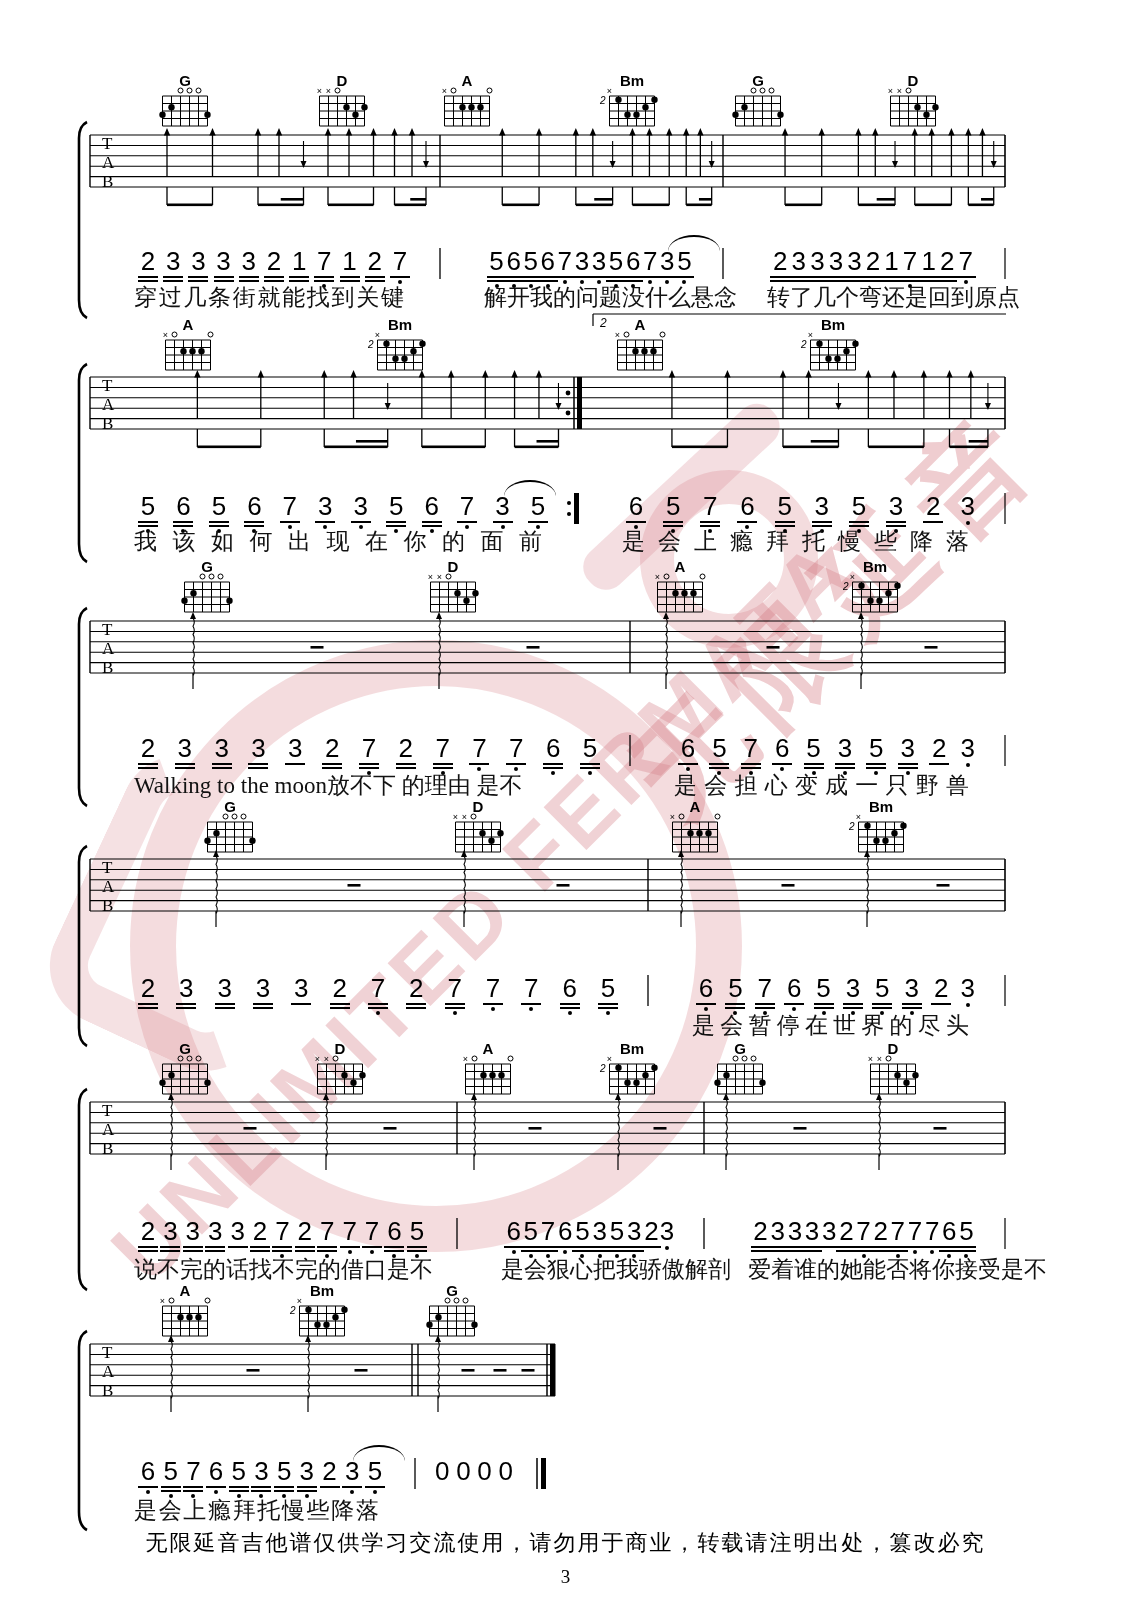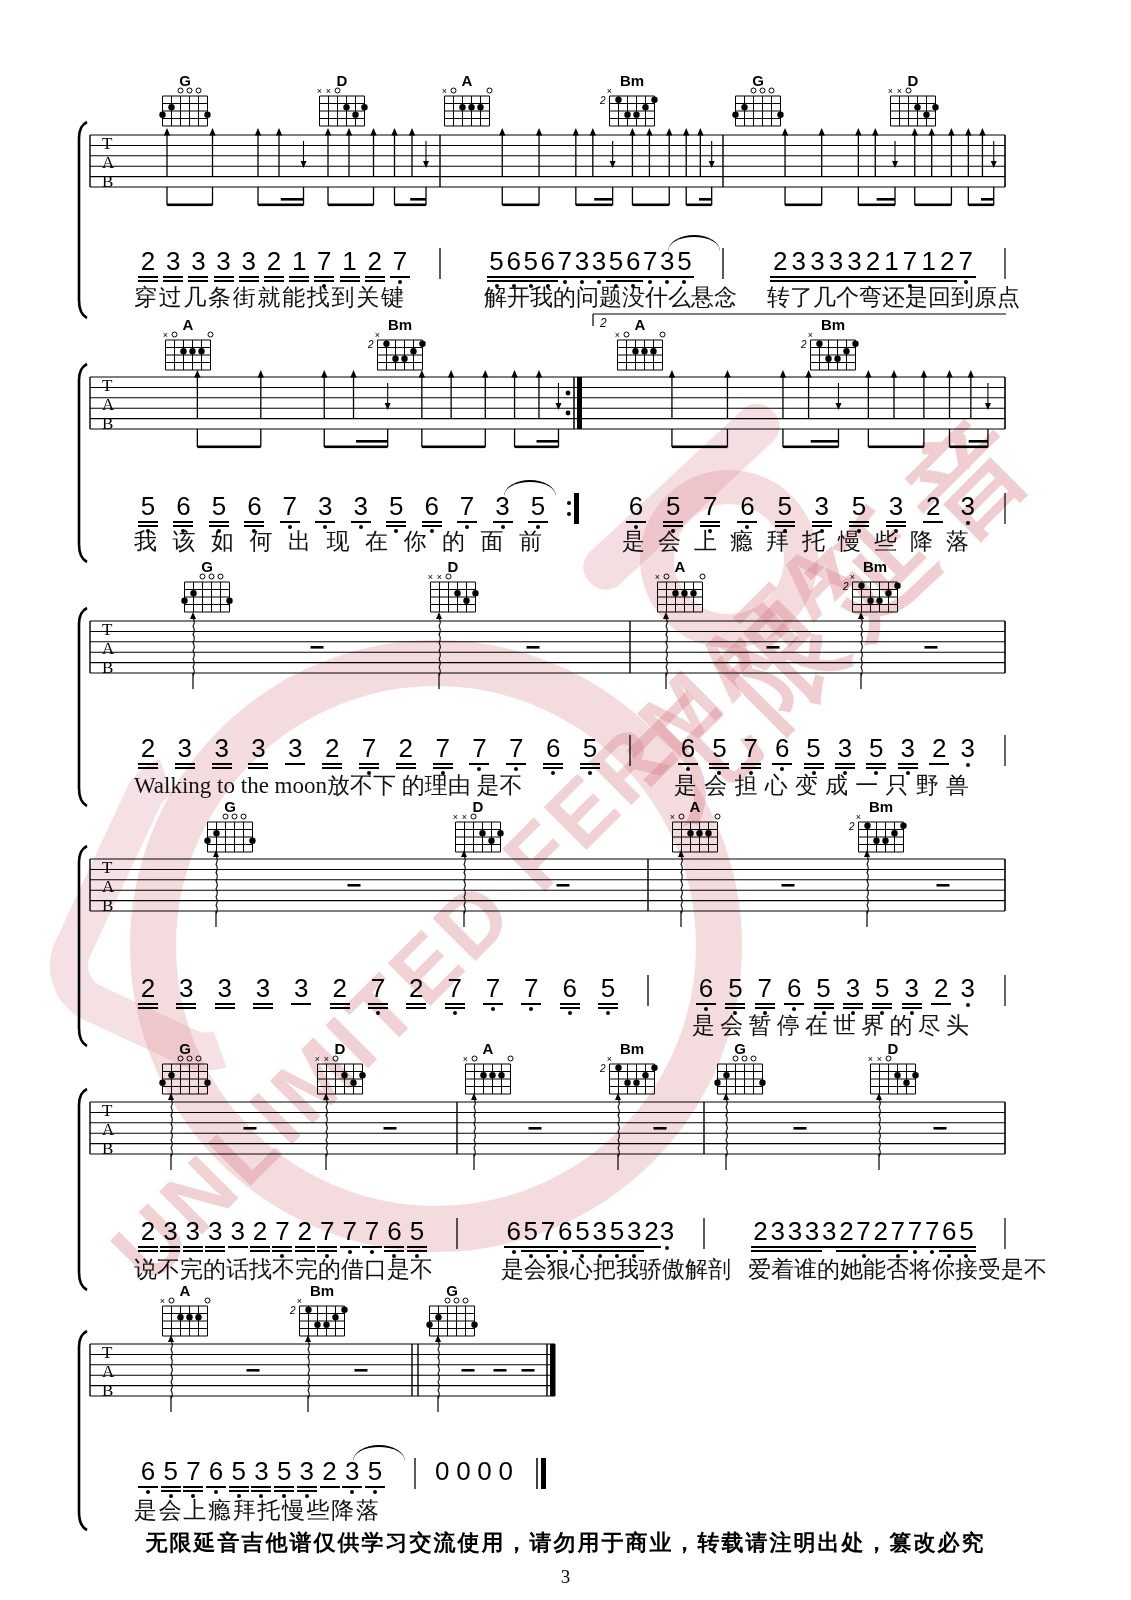--- a/index.html
+++ b/index.html
@@ -13,21 +13,21 @@
   .tok .ul{width:20px;height:2px;background:#000;margin-top:2px;}
   .tok .ul:first-of-type{margin-top:2px;}
   .tok .oct{width:4px;height:4px;border-radius:50%;background:#000;margin-top:2px;}
   .tie-arc{position:absolute;top:-13px;left:55%;width:52px;height:14px;
            border-top:2px solid #000;border-radius:50% / 100% 100% 0 0;}
   .lyric{position:absolute;font-size:23px;white-space:pre;color:#111;
          font-family:"Liberation Serif",serif;}
   .lyric-spread{position:absolute;display:flex;justify-content:space-between;
          font-size:23px;color:#111;font-family:"Liberation Serif",serif;}
   .footer-line{position:absolute;left:0;right:0;text-align:center;top:1528px;
-         font-size:22px;font-weight:bold;letter-spacing:2px;font-family:"Liberation Serif",serif;}
+         font-size:22px;font-weight:normal;letter-spacing:2px;font-family:"Liberation Serif",serif;}
   .page-no{position:absolute;left:0;right:0;text-align:center;top:1566px;font-size:19px;
          font-family:"Liberation Serif",serif;}
   
   #wm{position:absolute;left:0;top:0;width:1131px;height:1600px;z-index:1;pointer-events:none;}
   .wm-ring{position:absolute;left:130px;top:640px;width:520px;height:520px;border-radius:50%;
            border:46px solid rgba(217,138,146,0.30);}
   .wm-blob{position:absolute;left:640px;top:470px;width:110px;height:110px;border-radius:50%;
            border:34px solid rgba(217,138,146,0.30);}
   .wm-neck{position:absolute;left:590px;top:560px;width:250px;height:44px;background:rgba(217,138,146,0.28);
            transform:rotate(-43deg);transform-origin:0 50%;border-radius:20px;}

